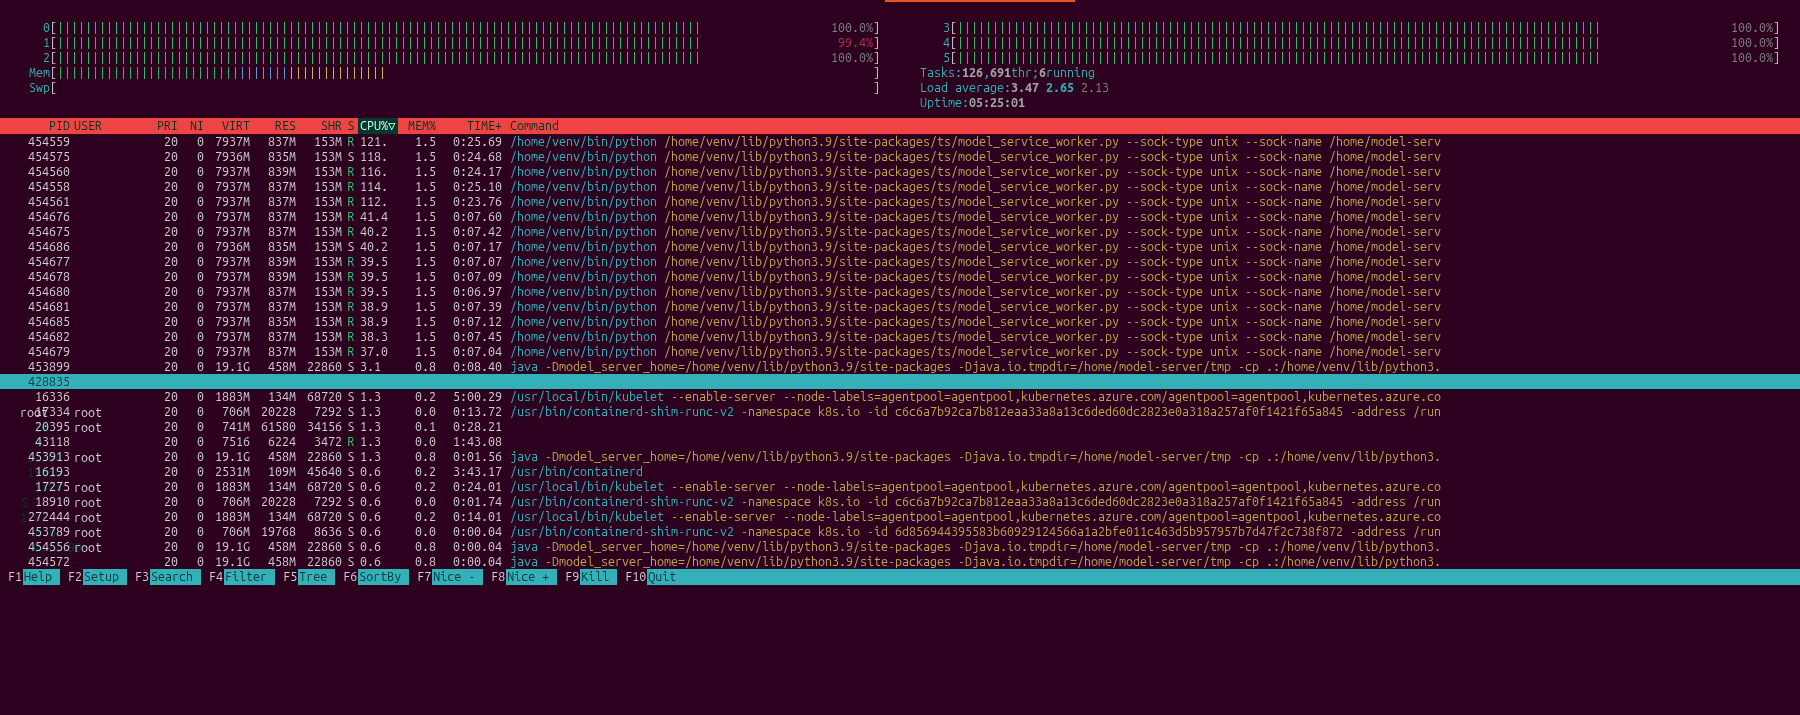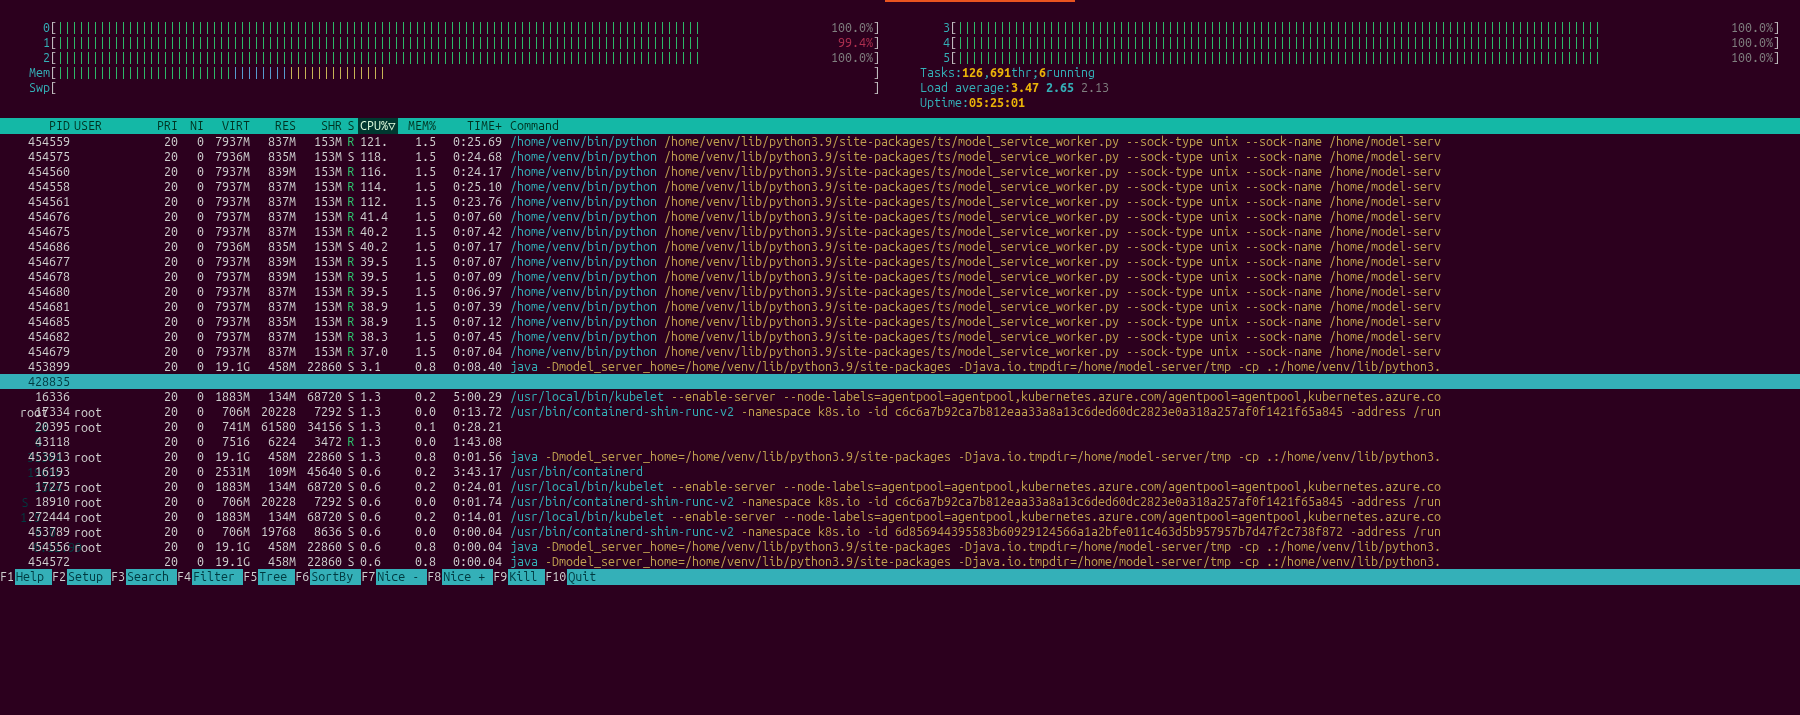--- a/index.html
+++ b/index.html
@@ -35,23 +35,23 @@
   .bar-yellow{ color: #d7c95c; }
   .bar-blue  { color: #5dade2; }
   .bar-dim   { color: #5c3a50; }
   .pct {
     margin-left: auto;
     color: #888;
   }
   .pct .val { color: #808080; }
   .pct .hi  { color: #b03050; }
   .info-line { color: #34b0b8; }
-  .info-line b { color: #eab308; font-weight: bold; }
+  .info-line b { color: #a3a3a3; font-weight: bold; }
   .header-row {
-    background: #14b8a6;
+    background: #ef4444;
     color: #003220;
     display: flex;
     height: 16px;
     padding-left: 18px;
   }
   .sort-col { background: #003830; color: #e0ffe0; }
   .col { padding: 0 2px; }
   .c-pid  { width: 54px; text-align: right; }
   .c-user { width: 76px; }
   .c-pri  { width: 32px; text-align: right; }
@@ -79,21 +79,21 @@
   .user-root { color: #d0d0d0 !important; margin-top: 16px; }
   .proc-row .c-s.running { color: #2ecc71; }
   .cmd-exe  { color: #34b0b8; }
   .cmd-args { color: #c0a050; }
   .proc-row.selected .cmd-exe,
   .proc-row.selected .cmd-args { color: #003a40; }
   .footer {
     display: flex;
     height: 16px;
   }
-  .fkey { color: #d0d0d0; background: #2c001e; padding: 0 1px 0 0; }
+  .fkey { color: #d0d0d0; background: #2c001e; padding: 0 1px 0 8px; }
   .flab { background: #34b0b8; color: #003a40; padding: 0 8px 0 1px; }
   .footer-fill { flex: 1; background: #34b0b8; }
 </style>
 </head>
 <body>
 
 <div class="orange-tab"></div>
 
 <div class="meters">
   <div class="meter-col" id="meters-left">

